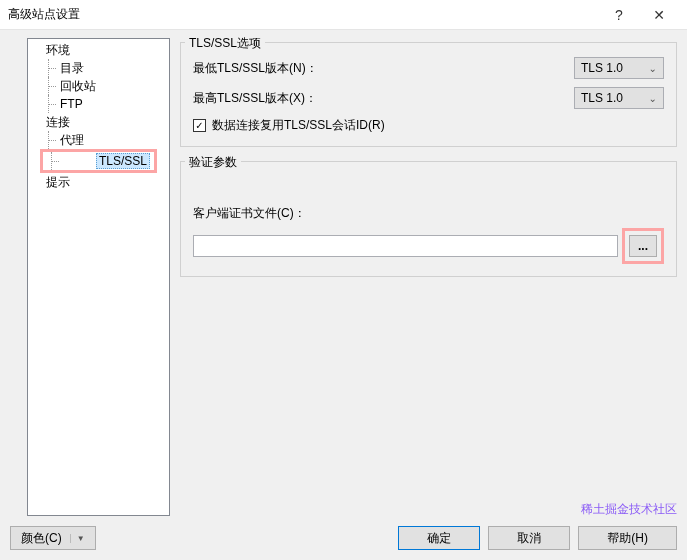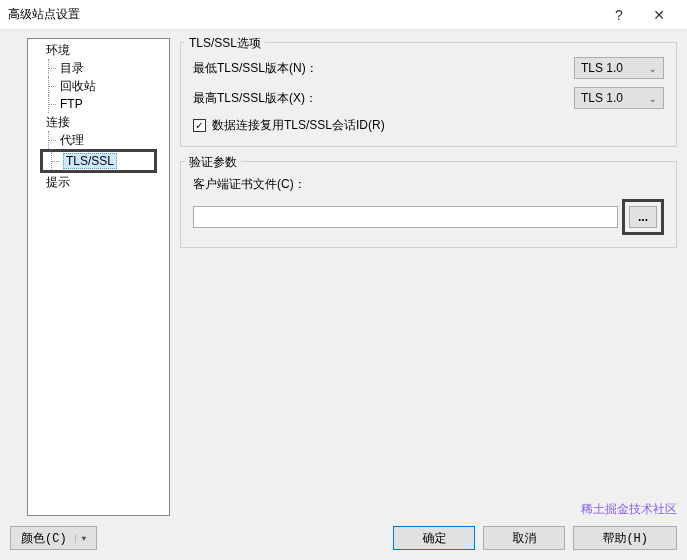--- a/index.html
+++ b/index.html
@@ -75,21 +75,21 @@
       position: absolute;
       left: 8px; top: 50%;
       width: 8px;
       border-top: 1px dotted #999;
     }
     .tree-item.selected span {
       background: #cce8ff;
       border: 1px dotted #5a9fd4;
       padding: 0 2px;
     }
-    .red-box { border: 3px solid #404040; }
+    .red-box { border: 3px solid #fca5a5; text-align: right; }
     .content {
       flex: 1;
       display: flex;
       flex-direction: column;
       gap: 14px;
       padding-top: 4px;
     }
     .group {
       position: relative;
       border: 1px solid #d0d0d0;
@@ -163,21 +163,20 @@
       font-weight: bold;
     }
     .browse-wrap {
       padding: 4px;
     }
     .footer {
       display: flex;
       align-items: center;
       padding: 10px;
       gap: 8px;
-      font-family: Liberation Mono, monospace;
     }
     .footer-spacer { flex: 1; }
     .color-btn {
       height: 24px;
       border: 1px solid #adadad;
       background: #e1e1e1;
       display: flex;
       align-items: center;
       padding: 0 10px;
       gap: 6px;
@@ -251,21 +250,21 @@
           </div>
         </div>
         <div class="checkbox-row">
           <div class="checkbox checked"></div>
           <span>数据连接复用TLS/SSL会话ID(R)</span>
         </div>
       </div>
 
       <div class="group">
         <div class="group-title">验证参数</div>
-        <div style="margin-bottom:6px;">客户端证书文件(C)：</div>
+        <div style="margin-bottom:6px;margin-top:29px;">客户端证书文件(C)：</div>
         <div class="cert-row">
           <div class="text-input"></div>
           <div class="browse-wrap red-box">
             <div class="browse-btn">
                 <span>...</span>
               </div>
           </div>
         </div>
       </div>
     </div>

